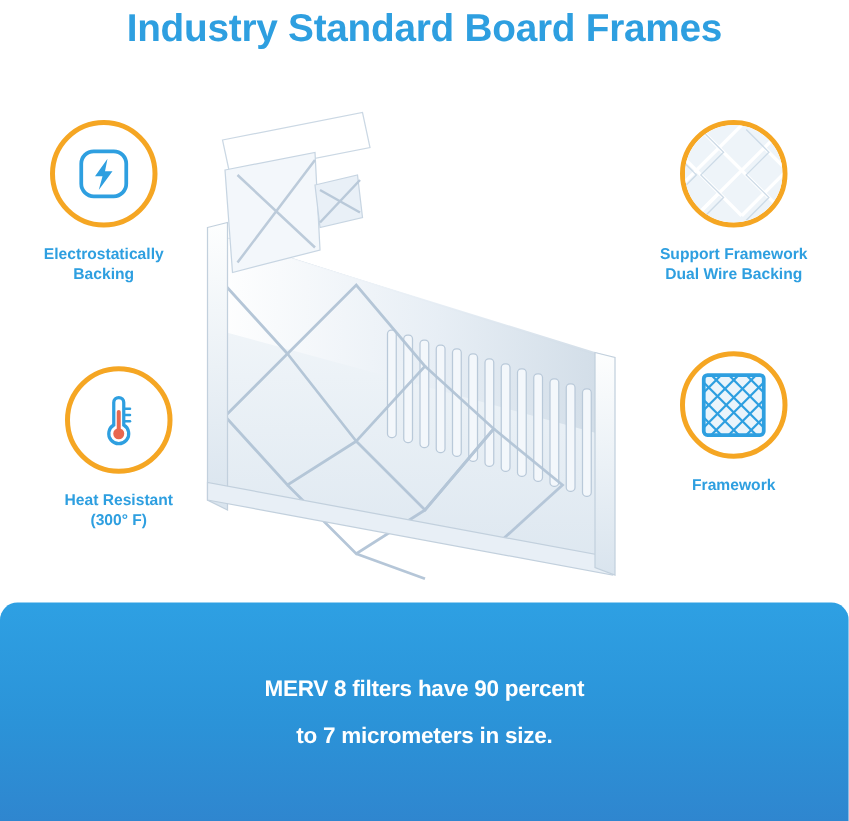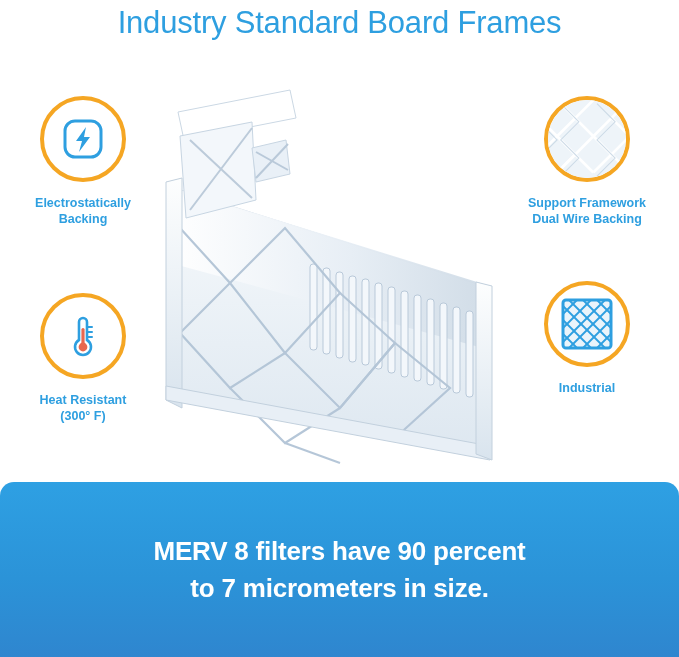--- a/index.html
+++ b/index.html
@@ -21,21 +21,21 @@
     background: #ffffff;
   }
   
   .title {
     position: absolute;
     top: 2px;
     left: 0;
     width: 679px;
     text-align: center;
     font-size: 31px;
-    font-weight: normal;
+    font-weight: bold;
     color: #2e9fe0;
     letter-spacing: -0.2px;
     line-height: 42px;
   }
   
   .feature {
     position: absolute;
     width: 150px;
     text-align: center;
   }
@@ -61,21 +61,21 @@
     margin-top: 13px;
     font-size: 12.5px;
     font-weight: bold;
     color: #2e9fe0;
     line-height: 16px;
   }
   .feat-left  { left: 8px; }
   .feat-right { right: 8px; }
 
   #feature-electrostatic { top: 96px; left: 8px; }
-  #feature-heat          { top: 293px; left: 8px; }
+  #feature-heat          { top: 293px; left: 20px; }
   #feature-dualwire      { top: 96px; left: 512px; }
   #feature-industrial    { top: 281px; left: 512px; }
 
   
   .product {
     position: absolute;
     left: 160px;
     top: 78px;
     width: 350px;
     height: 390px;
@@ -89,21 +89,21 @@
     height: 175px;
     background: linear-gradient(180deg, #2ea0e3 0%, #2b93d8 55%, #2f86cf 100%);
     border-top-left-radius: 14px;
     border-top-right-radius: 14px;
     display: flex;
     align-items: center;
     justify-content: center;
   }
   .banner-text {
     color: #ffffff;
-    font-size: 26px;
+    font-size: 18px;
     font-weight: bold;
     line-height: 37px;
     text-align: center;
     width: 600px;
     letter-spacing: -0.2px;
   }
 </style>
 </head>
 <body>
 
@@ -245,21 +245,21 @@
         <svg width="56" height="56" viewBox="0 0 56 56" xmlns="http://www.w3.org/2000/svg">
           <rect x="4" y="4" width="48" height="48" rx="3" fill="#eaf4fb" stroke="#2e9fe0" stroke-width="3"></rect>
           <g stroke="#2e9fe0" stroke-width="1.8" fill="none">
             <path d="M4,18 L18,4 M4,32 L32,4 M4,46 L46,4 M10,52 L52,10 M24,52 L52,24 M38,52 L52,38"></path>
             <path d="M18,52 L4,38 M32,52 L4,24 M46,52 L4,10 M52,46 L10,4 M52,32 L24,4 M52,18 L38,4"></path>
           </g>
         </svg>
       </div>
     </div>
     <div class="feature-label">
-      <div>Industrial</div>
+      <div>Framework</div>
     </div>
   </div>
 
   <div class="banner">
     <div class="banner-text">
       <div>MERV 8 filters have 90 percent</div>
       <div>to 7 micrometers in size.</div>
     </div>
   </div>
 

